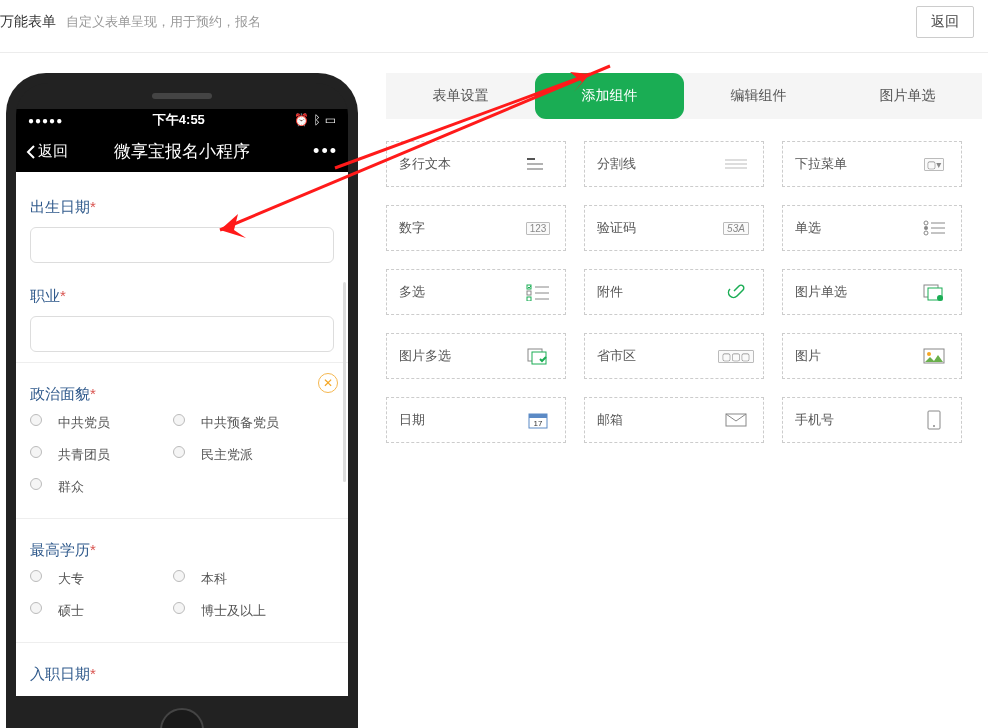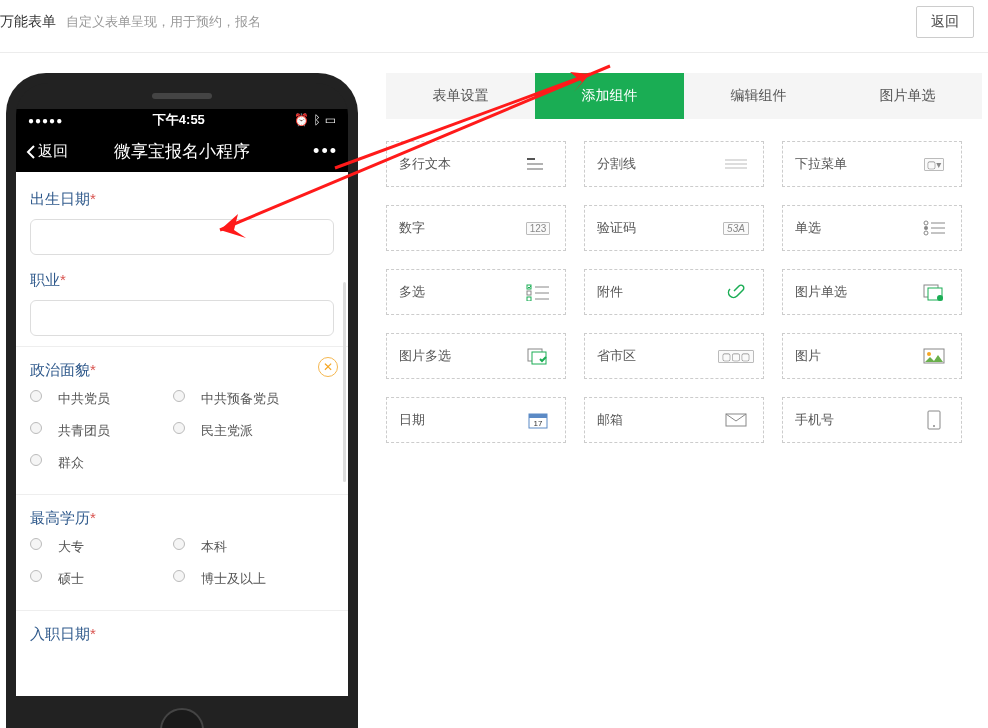--- a/index.html
+++ b/index.html
@@ -22,39 +22,39 @@
   .status-dots { letter-spacing:1px; font-size:10px;}
   .status-time { font-weight:bold; font-size:13px; }
   .status-right { display:flex; gap:4px; align-items:center; }
   .nav-bar { background:#000; color:#fff; display:flex; align-items:center; padding: 10px 10px; position:relative; }
   .nav-back { display:flex; align-items:center; font-size:15px; gap:2px;}
   .nav-title { position:absolute; left:0; right:0; text-align:center; font-size:17px; font-weight:500; pointer-events:none;}
   .nav-more { margin-left:auto; font-size:18px; letter-spacing:2px;}
   
   .phone-content { background:#fff; padding: 0; height: 524px; overflow:hidden; position:relative;}
   .form-section { padding: 18px 14px 10px; }
-  .field-label { color:#305a8c; font-size:15px; margin-bottom:10px; }
+  .field-label { color:#305a8c; font-size:15px; margin-bottom:10px;margin-top:8px; }
   .req { color:#d9534f; }
   .text-input { width:100%; border:1px solid #ddd; border-radius:6px; height:36px; padding:4px 8px; font-size:14px; }
   
   .section-divider { border-top:1px solid #eee; }
   .section-body { padding: 14px 14px 8px; position:relative;}
   .close-x { position:absolute; right:10px; top:10px; width:20px; height:20px; border:1px solid #f5b74f; border-radius:50%; color:#f5a623; font-size:12px; display:flex; align-items:center; justify-content:center; cursor:pointer; background:#fff;}
   .radio-grid { display:flex; flex-wrap:wrap; margin-top:10px;}
   .radio-item { width: 47%; display:flex; align-items:flex-start; gap:16px; margin-bottom:14px; font-size:13px; color:#555;}
   .radio-dot { width:12px; height:12px; border:1px solid #bbb; border-radius:50%; background:#f5f5f5; flex-shrink:0;}
   
   .home-btn { width:44px; height:44px; border:2px solid #444; border-radius:50%; margin: 12px auto; background:#1a1a1a;}
   .scroll-hint { position:absolute; right:2px; top:110px; width:3px; height:200px; background:#ddd; border-radius:2px;}
   
   
   .right-panel { flex:1; }
   .tabs { display:flex; background:#f5f5f5; }
   .tab { flex:1; text-align:center; padding:14px 0; font-size:14px; color:#555; cursor:pointer; }
-  .tab.active { background:#1aad54; color:#fff; }
+  .tab.active { background:#1aad54; color:#fff;border-radius:11px; }
   
   .component-area { padding: 22px 0; display:grid; grid-template-columns: repeat(3, 180px); gap: 18px 18px; justify-content:start;}
   .comp-card { border:1px dashed #ccc; padding: 12px 12px; display:flex; align-items:center; justify-content:space-between; cursor:pointer; background:#fff; height:46px; }
   .comp-label { font-size:13px; color:#555; }
   .comp-icon { width:30px; height:18px; display:flex; align-items:center; justify-content:center; font-size:11px; color:#888;}
   .icon-box { border:1px solid #bbb; padding:0 3px; border-radius:1px; font-size:10px; color:#888; background:#fafafa;}
   
   
   .arrow-svg { position:absolute; top:58px; left:190px; width:440px; height:200px; pointer-events:none; z-index:50;}
 </style>

